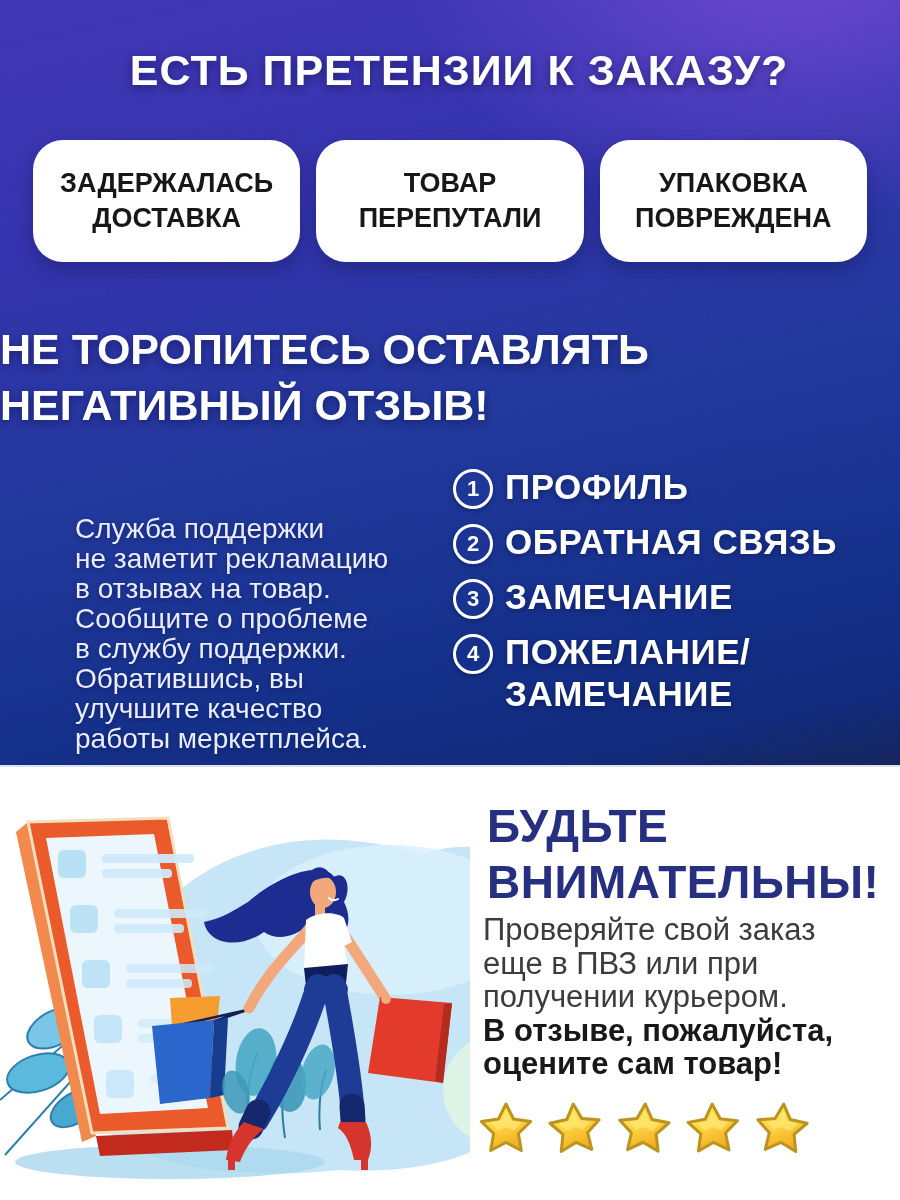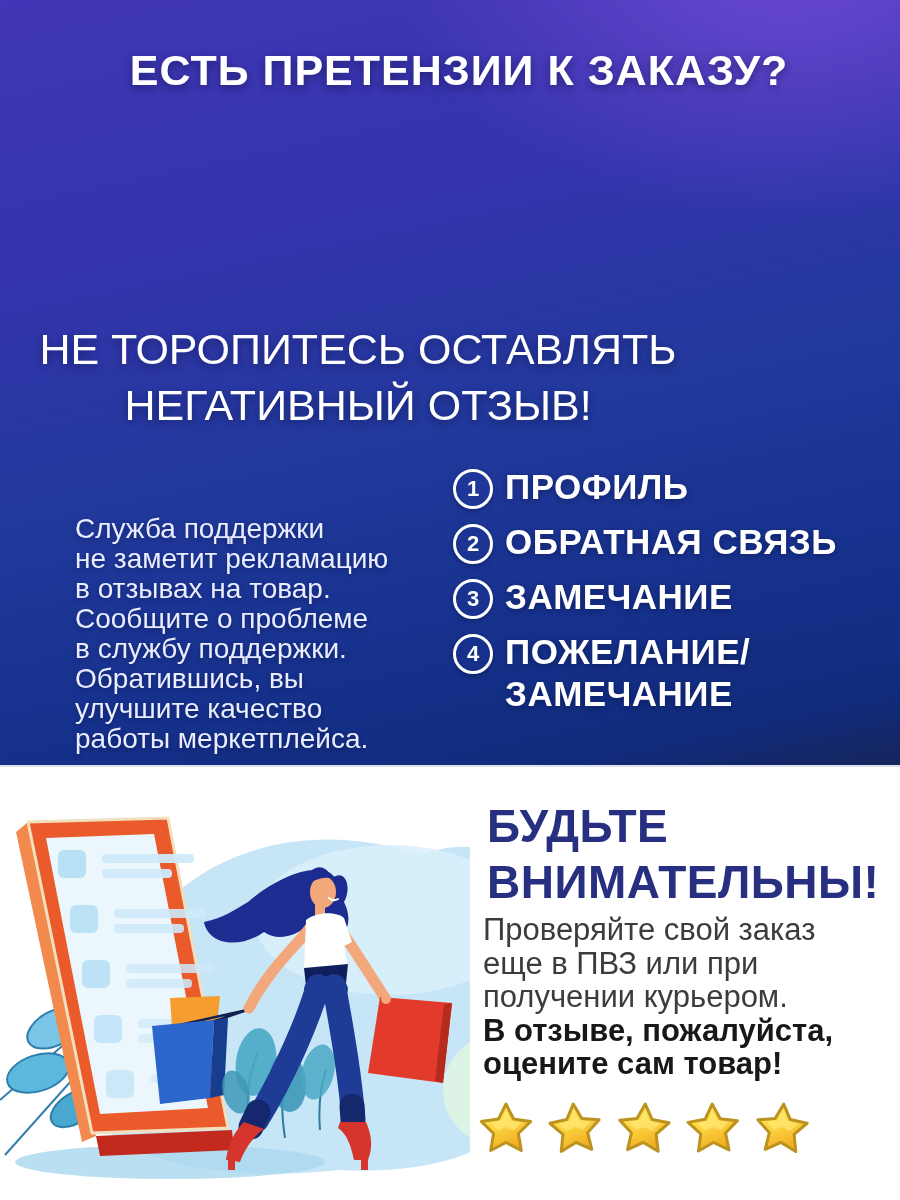--- a/index.html
+++ b/index.html
@@ -25,22 +25,22 @@
     display:flex;gap:16px;
   }
   .claim-pill{
     flex:1;background:#ffffff;border-radius:30px;
     display:flex;align-items:center;justify-content:center;text-align:center;
     font-size:27px;font-weight:bold;color:#171717;line-height:1.3;
     box-shadow:0 8px 18px rgba(8,12,60,.30);white-space:pre-line;
     cursor:pointer;
   }
   .sub-title{
-    position:absolute;left:0;top:322px;width:716px;text-align:center;
-    color:#ffffff;font-size:43px;font-weight:normal;line-height:1.3;
+    position:absolute;left:0;top:322px;width:716px;text-align:left;
+    color:#ffffff;font-size:43px;font-weight:bold;line-height:1.3;
     text-shadow:0 3px 8px rgba(5,8,40,.45);white-space:pre-line;
   }
   .support-paragraph{
     position:absolute;left:75px;top:466px;width:395px;
     color:#e9edff;font-size:28px;line-height:30px;font-weight:normal;
     text-shadow:0 2px 5px rgba(5,8,40,.35);white-space:pre-line;margin-top:48px;
   }
   .steps-list{position:absolute;left:453px;top:466px;width:420px;}
   .step-item{display:flex;align-items:flex-start;margin-bottom:12px;}
   .step-circle{
@@ -77,20 +77,28 @@
 </style>
 </head>
 <body>
 
 <div class="poster">
 
   <div class="top-section">
 
     <div class="main-title">ЕСТЬ ПРЕТЕНЗИИ К ЗАКАЗУ?</div>
 
+    <div class="claims-row">
+      <div class="claim-pill">ЗАДЕРЖАЛАСЬ
+ДОСТАВКА</div>
+      <div class="claim-pill">ТОВАР
+ПЕРЕПУТАЛИ</div>
+      <div class="claim-pill">УПАКОВКА
+ПОВРЕЖДЕНА</div>
+    </div>
 
     <div class="sub-title">НЕ ТОРОПИТЕСЬ ОСТАВЛЯТЬ
 НЕГАТИВНЫЙ ОТЗЫВ!</div>
 
     <div class="support-paragraph">Служба поддержки
 не заметит рекламацию
 в отзывах на товар.
 Сообщите о проблеме
 в службу поддержки.
 Обратившись, вы

